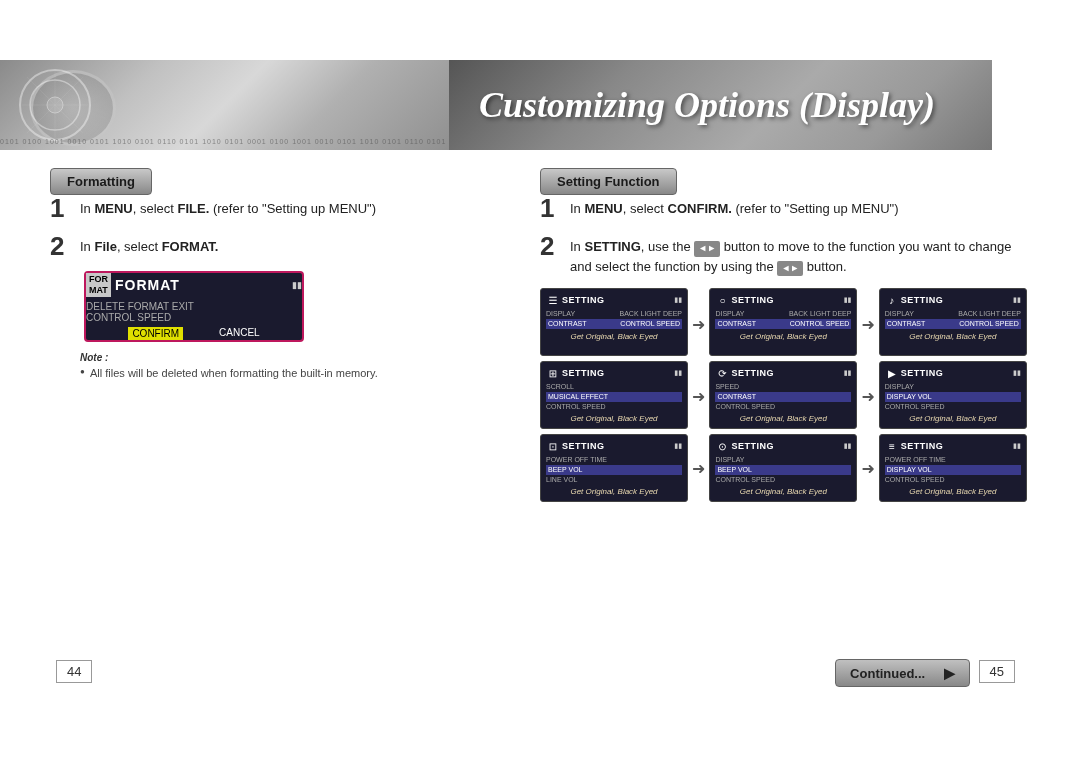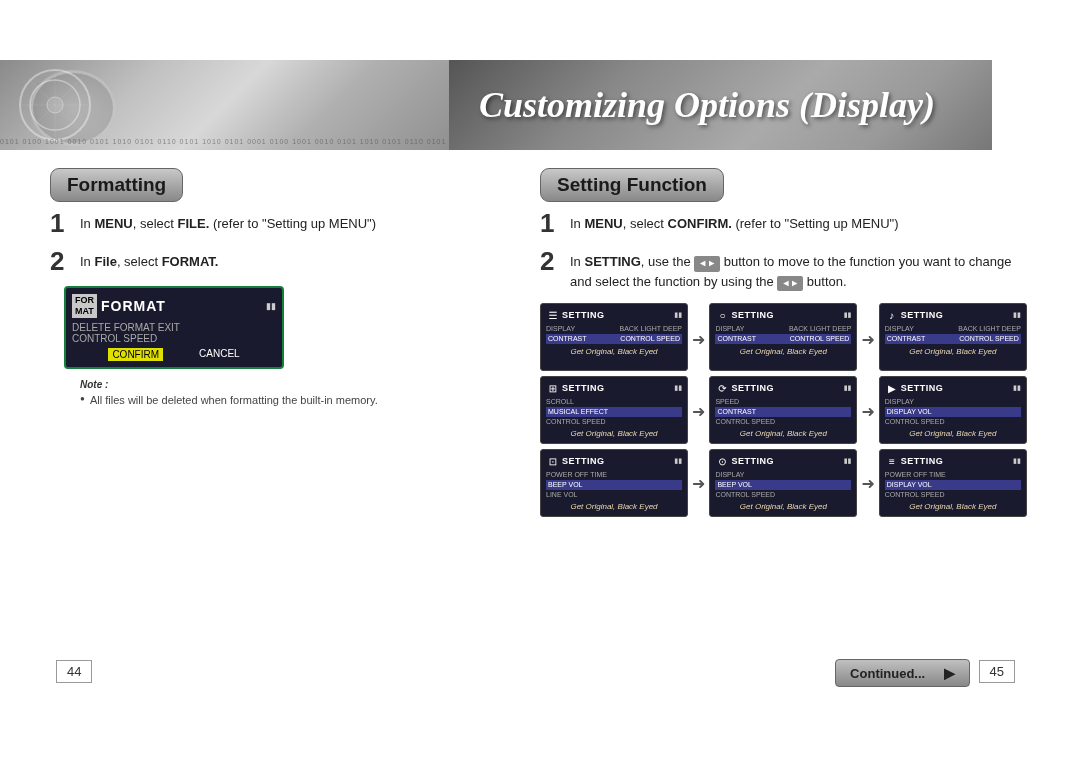--- a/index.html
+++ b/index.html
@@ -91,26 +91,26 @@
     
     .right-column {
       width: 490px;
     }
 
     
     .section-header {
       display: inline-block;
       background: linear-gradient(to bottom, #c8c8c8, #888);
       border: 1px solid #666;
-      border-radius: 9px;
+      border-radius: 4px;
       padding: 5px 16px;
-      font-size: 19px;
+      font-size: 13px;
       font-weight: bold;
       color: #1a1a1a;
-      margin-bottom: 8px;
+      margin-bottom: 0;
     }
 
     
     .step-item {
       display: flex;
       align-items: flex-start;
       margin-bottom: 12px;
       font-size: 13px;
       color: #222;
       line-height: 1.5;
@@ -129,26 +129,25 @@
       padding-top: 4px;
       font-size: 13px;
     }
 
     .step-text strong {
       font-weight: bold;
     }
 
     
     .format-screen {
-      border: 2px solid #15803d;
+      border: 2px solid #be185d;
       border-radius: 4px;
       width: 220px;
       background: #1a1a2e;
-      margin: 8px 0 8px 14px;
-      padding: 6px;
+      margin: 8px 0 8px 34px;
       font-size: 10px;
       color: white;
     }
 
     .format-screen-header {
       display: flex;
       align-items: center;
       margin-bottom: 4px;
       gap: 4px;
     }

